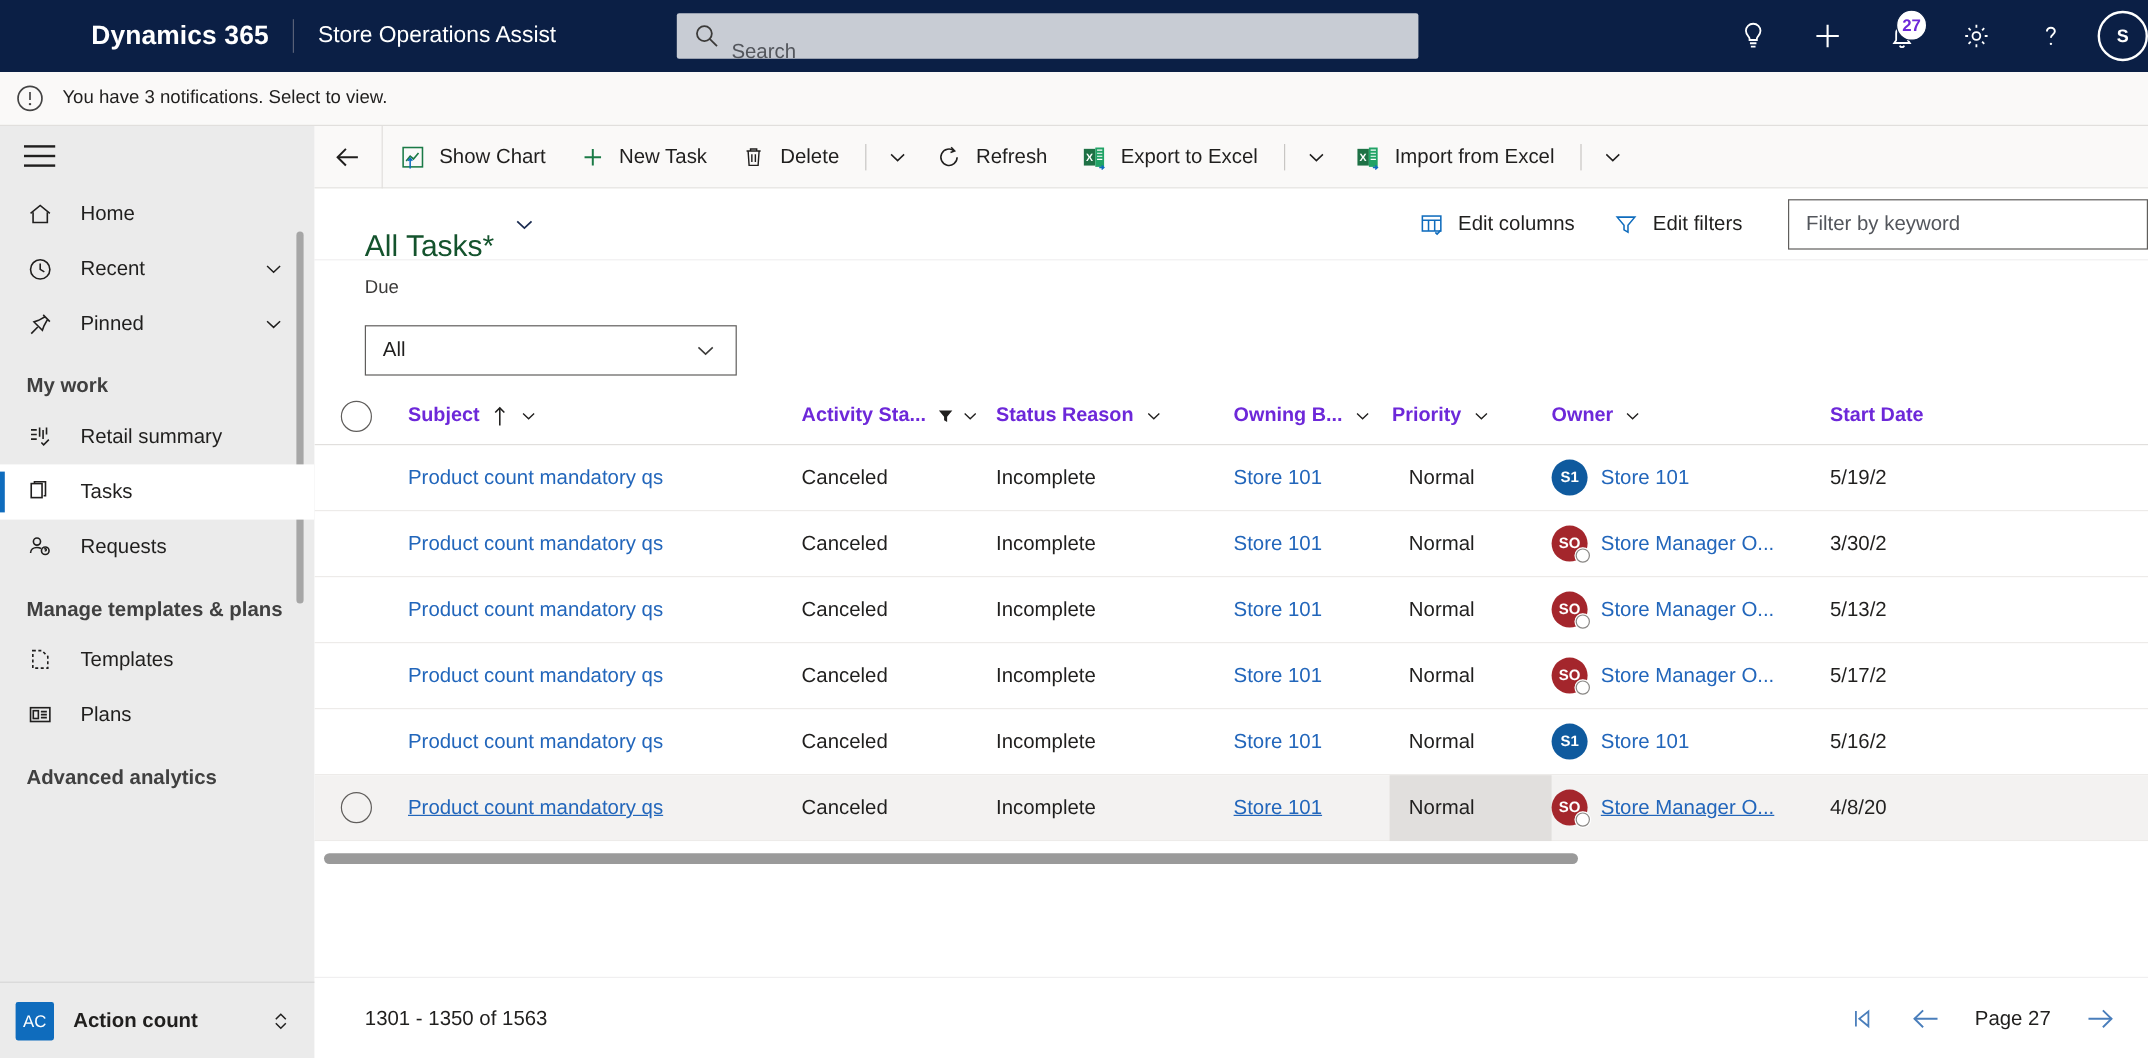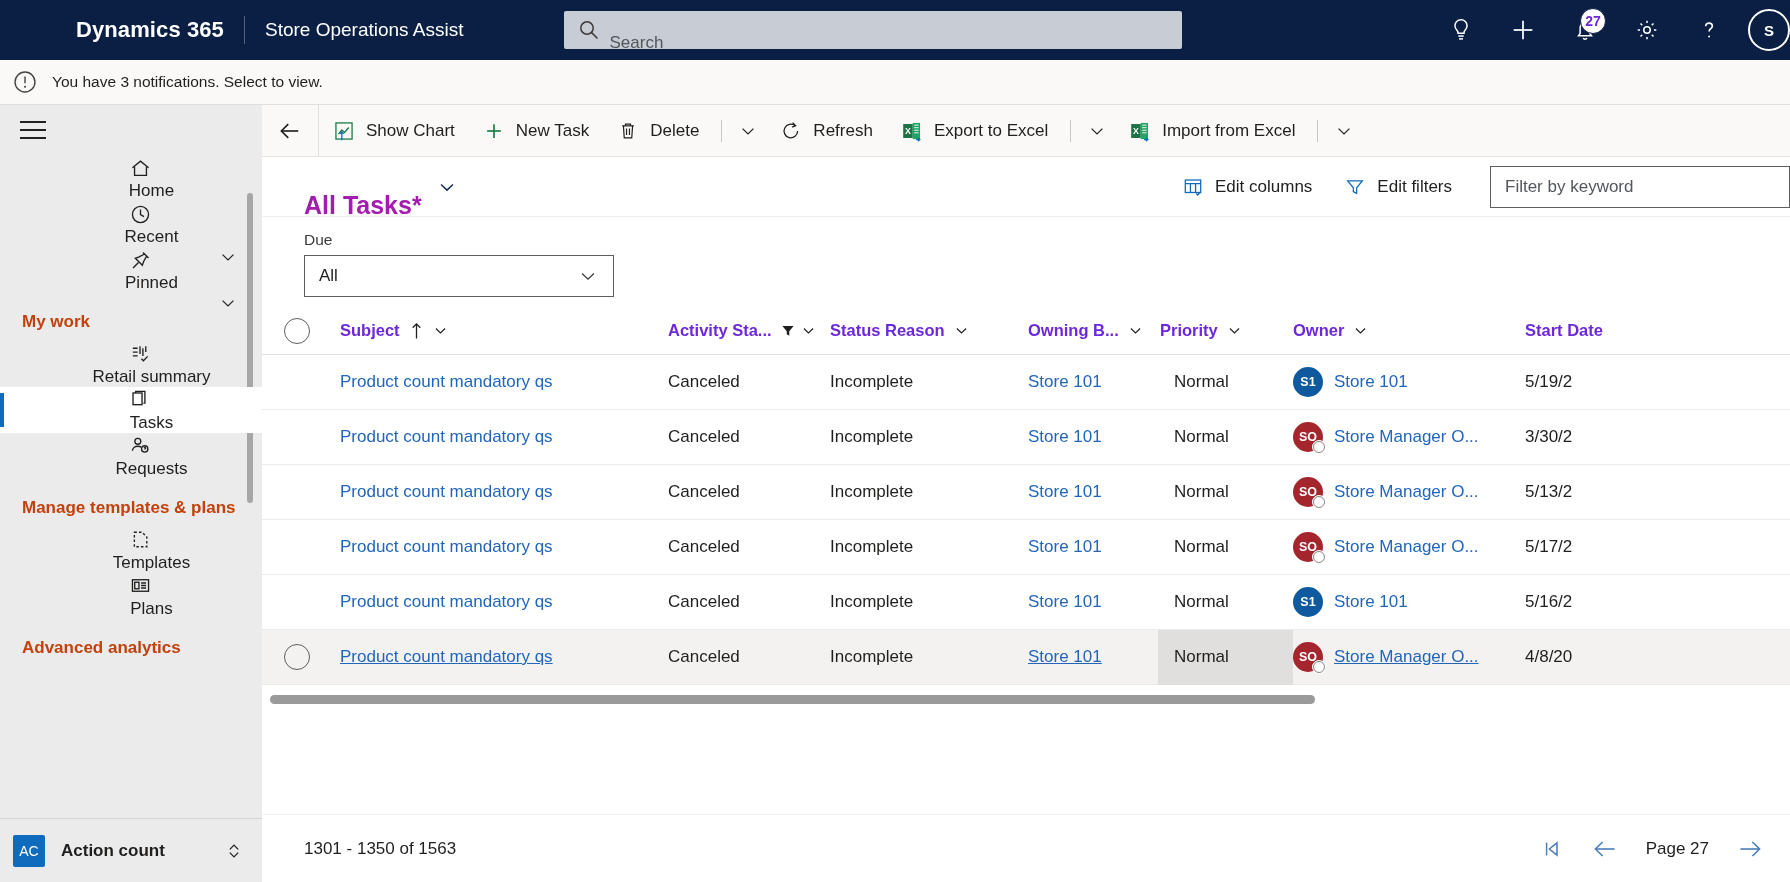--- a/index.html
+++ b/index.html
@@ -72,32 +72,32 @@
     width: 262px; flex: 0 0 262px; background: #ebebeb;
     display: flex; flex-direction: column; position: relative;
   }
   .hamburger { padding: 16px 0 10px 20px; cursor: pointer; }
   .ham-lines { width: 26px; }
   .ham-lines div { height: 2px; background: #201f1e; margin-bottom: 6px; }
   .nav-scroll { flex: 1 1 auto; position: relative; overflow: hidden; }
   .nav-item {
     height: 46px; display: flex; align-items: center;
     padding-left: 22px; cursor: pointer; position: relative;
-    font-size: 17px; color: #201f1e; flex-direction: column;
+    font-size: 17px; color: #201f1e;
   }
   .nav-item .ico { width: 26px; flex: 0 0 26px; display: flex; align-items: center; justify-content: flex-start; }
   .nav-item .lbl { margin-left: 19px; }
   .nav-item .chev { margin-left: auto; margin-right: 24px; }
   .nav-item.active { background: #ffffff; }
   .nav-item.active::before {
     content: ""; position: absolute; left: 0; top: 6px; bottom: 6px;
     width: 4px; background: #0f6cbd;
   }
   .nav-group {
-    font-size: 17px; font-weight: bold; color: #c2410c;
+    font-size: 17px; font-weight: bold; color: #404040;
     padding: 18px 22px 8px 22px; line-height: 1.28;
   }
   .nav-scrollbar {
     position: absolute; left: 247px; top: 38px; width: 6px; height: 310px;
     background: #a6a6a6; border-radius: 3px;
   }
   .sidebar-footer {
     border-top: 1px solid #d6d6d6; height: 64px; flex: 0 0 64px;
     display: flex; align-items: center; padding-left: 13px; cursor: pointer;
   }
@@ -124,36 +124,36 @@
     padding: 0 14px; cursor: pointer; font-size: 17px; color: #201f1e; white-space: nowrap;
   }
   .cmd-btn .ico { display: flex; align-items: center; }
   .cmd-div { width: 1px; height: 22px; background: #c8c6c4; margin: 0 8px; }
   .cmd-chev { width: 36px; height: 52px; display: flex; align-items: center; justify-content: center; cursor: pointer; }
 
   .viewbar {
     height: 60px; flex: 0 0 60px; display: flex; align-items: center;
     padding: 0 0 0 42px; border-bottom: 1px solid #f0eff0;
   }
-  .view-title { font-size: 25px; font-weight: bold; color: #a21caf; cursor: pointer; margin-top: 37px; }
+  .view-title { font-size: 25px; font-weight: normal; color: #14532d; cursor: pointer; margin-top: 37px; }
   .view-chev { margin-left: 14px; cursor: pointer; }
   .viewbar-right { margin-left: auto; display: flex; align-items: center; }
   .vb-btn { display: flex; align-items: center; gap: 11px; padding: 0 16px; cursor: pointer; font-size: 17px; color: #201f1e; white-space: nowrap; }
   .kw-box {
     width: 300px; height: 42px; border: 1px solid #605e5c; background: #fff;
     display: flex; align-items: center; padding: 0 14px; margin-left: 22px;
   }
   .kw-input {
     border: none; outline: none; background: transparent; width: 100%;
     font-family: "Liberation Sans", sans-serif; font-size: 17px; color: #201f1e;
   }
   .kw-input::placeholder { color: #53565c; }
 
   .duefilter { padding: 14px 0 10px 42px; }
-  .due-label { font-size: 15.5px; color: #3b3a39; margin-bottom: 6px; }
+  .due-label { font-size: 15.5px; color: #3b3a39; margin-bottom: 22px; }
   .due-select {
     width: 310px; height: 42px; border: 1px solid #605e5c; background: #fff;
     display: flex; align-items: center; padding: 0 14px; cursor: pointer;
   }
   .due-value { font-size: 17px; color: #201f1e; }
   .due-chev { margin-left: auto; }
 
   
   .grid-wrap { flex: 1 1 auto; min-height: 0; display: flex; flex-direction: column; overflow: hidden; }
   .grid { width: 1790px; }

